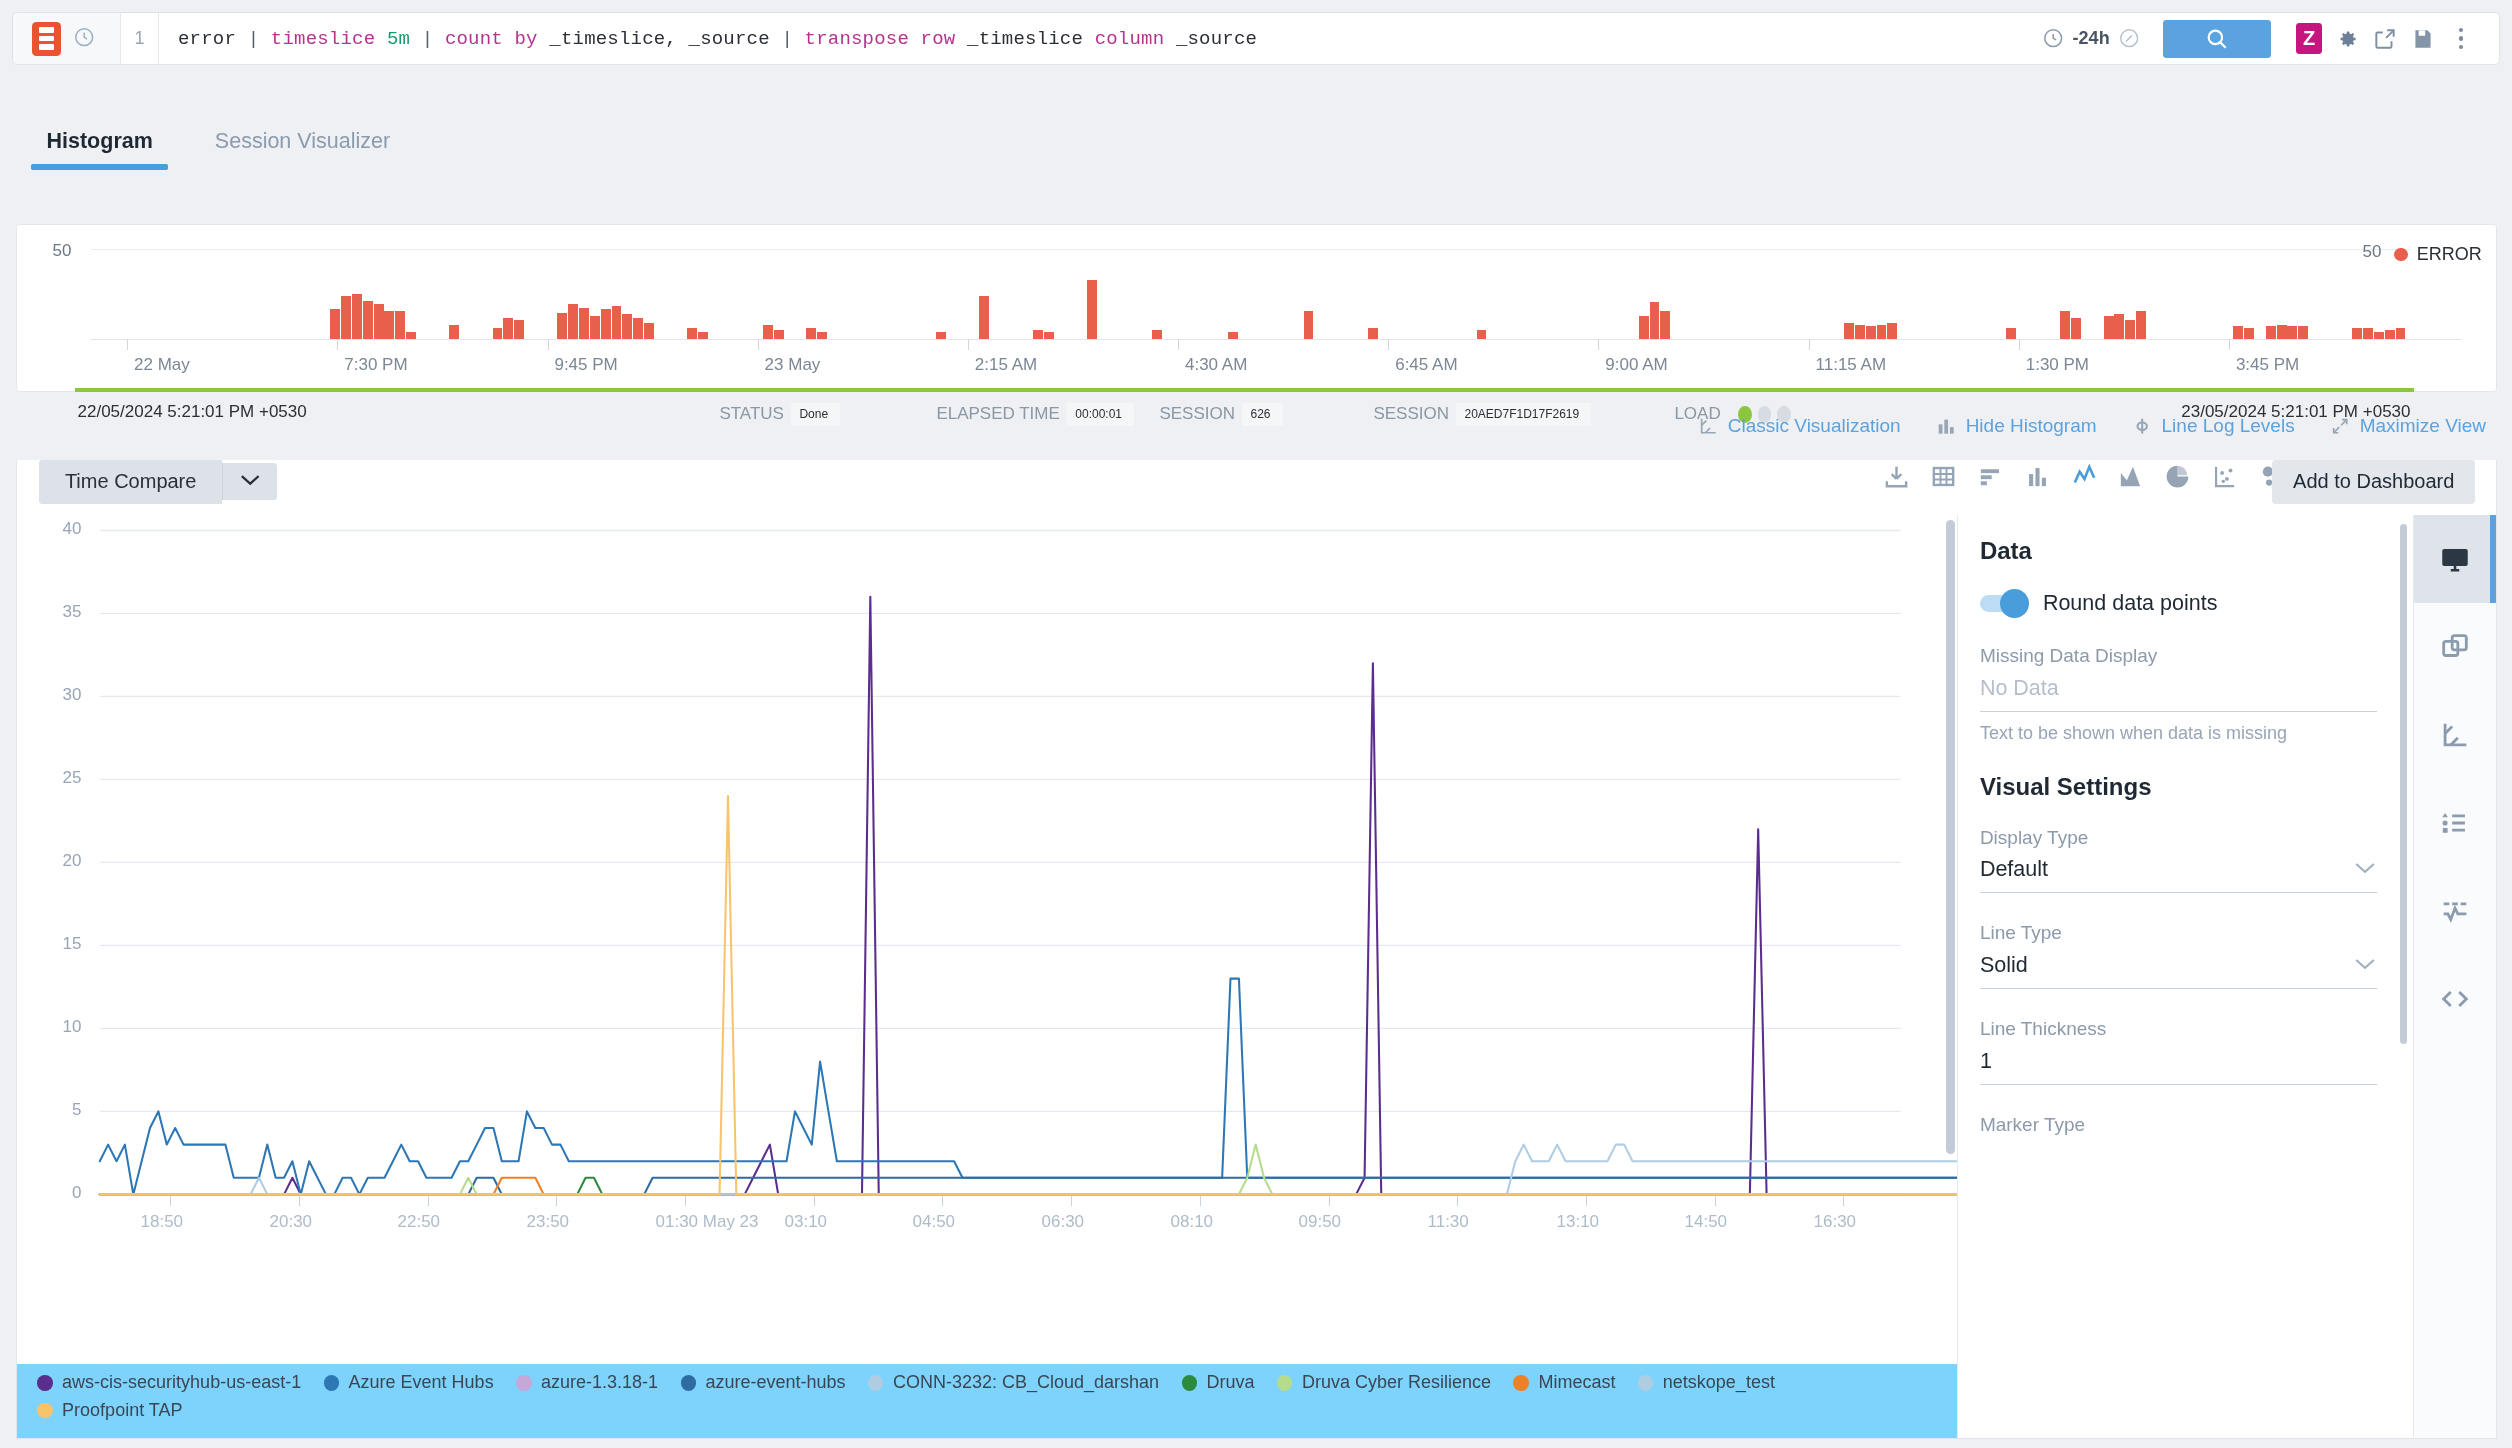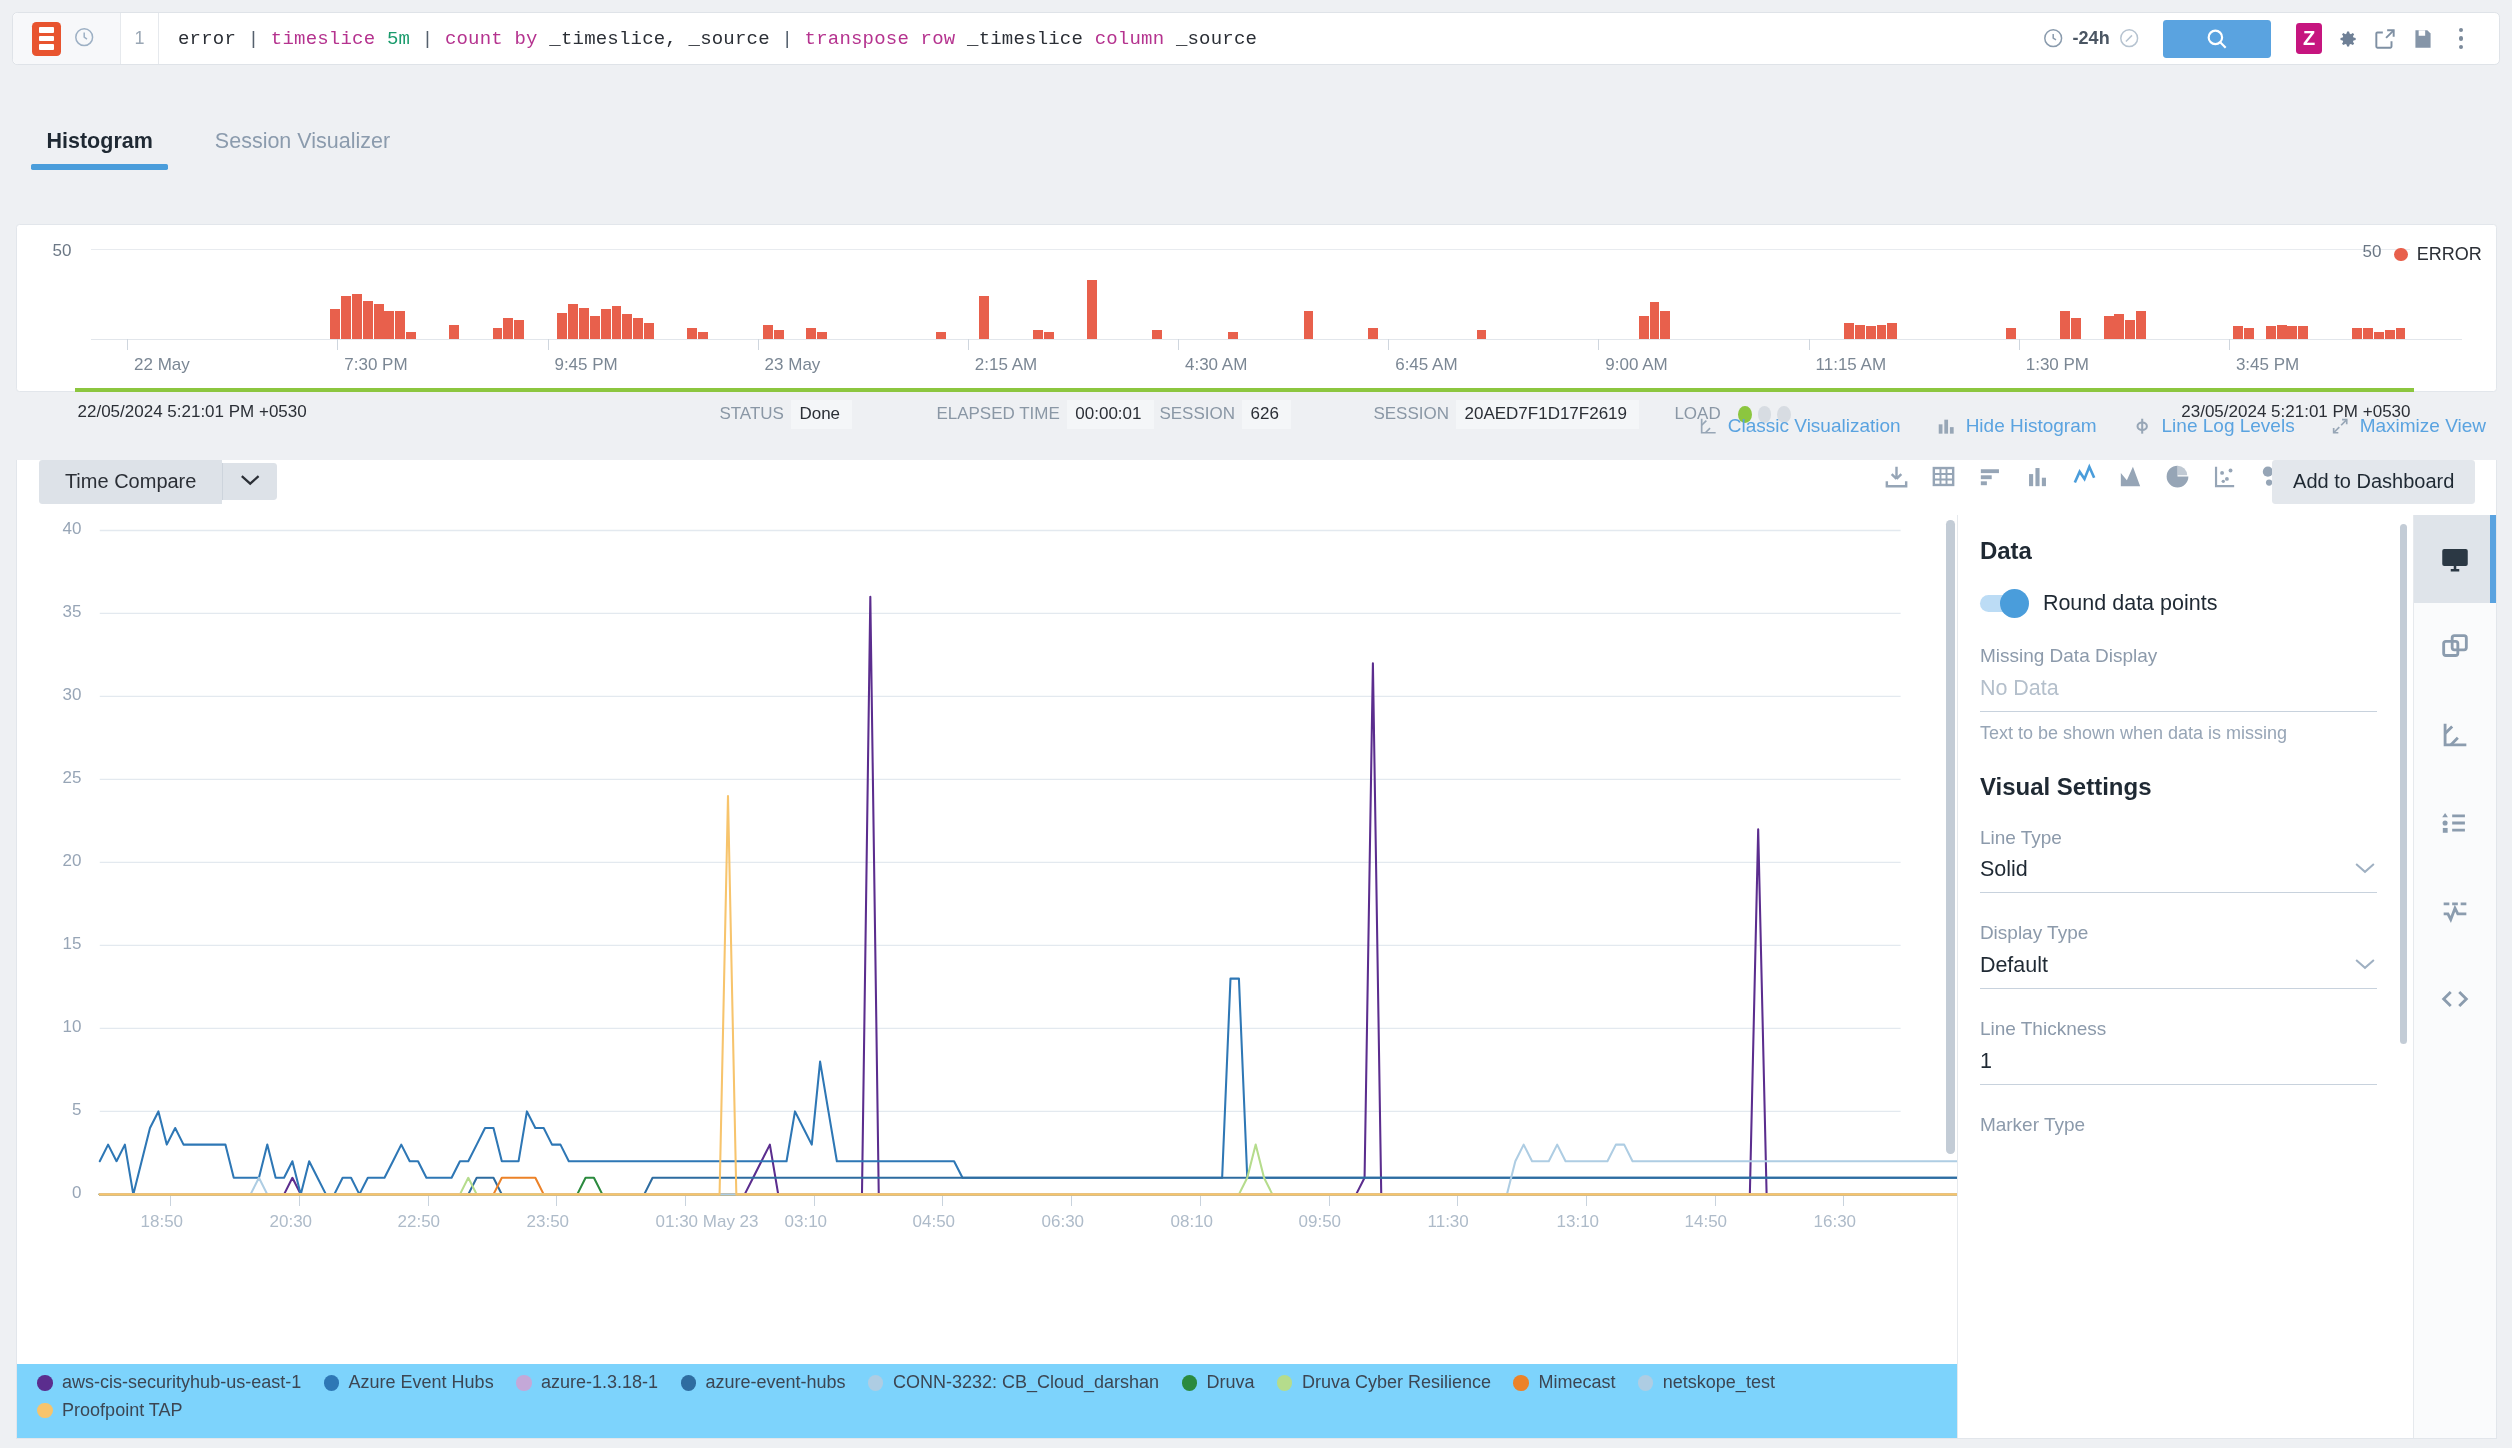--- a/index.html
+++ b/index.html
@@ -68,21 +68,21 @@
   .err-50 { position: absolute; right: 114px; top: 17px; font-size: 17px; color: #6b7785; }
 
   
   .statusbar { position: absolute; top: 360px; left: 15.5px; right: 15.5px; height: 43px;
     display: flex; align-items: center; font-size: 17px; margin-top: 28px; }
   .green-rule { position: absolute; top: 0px; left: 59px; right: 83px; height: 4.3px; background: #8cc63f; }
   .sb-time { position: absolute; left: 62px; top: 13.8px; color: #2b2f36; font-size: 17px; }
   .sb-time-right { position: absolute; right: 86px; top: 13.8px; color: #2b2f36; font-size: 17px; }
   .sb-group { position: absolute; top: 12px; display: flex; align-items: center; gap: 0; }
   .sb-k { color: #8a97a5; padding: 4.3px 6.9px; font-size: 17px; }
-  .sb-v { color: #2b2f36; background: #f4f6f8; padding: 4.3px 12px 4.3px 8.6px; font-size: 17px; }
+  .sb-v { color: #2b2f36; background: #f4f6f8; padding: 4.3px 12px 4.3px 8.6px; font-size: 12px; }
   .load-dots { display: flex; gap: 6px; margin-left: 10.3px; }
   .load-dots i { width: 13.8px; height: 17px; border-radius: 50%; background: #d7dce2; display: block; }
   .load-dots i.on { background: #8cc63f; }
 
   
   .restabs { position: absolute; top: 411px; left: 15.5px; display: flex; align-items: flex-end; }
   .restab { padding: 12px 29px; font-size: 20.6px; color: #2b2f36; cursor: pointer;
     background: #dfe3e9; border: 0.9px solid #d3d8df; border-bottom: none; border-radius: 4.3px 4.3px 0 0; margin-right: 2.6px; }
   .restab.active { background: #fff; font-weight: bold; border-color: #d9dee4; }
   .reslinks { position: absolute; top: 415px; right: 26px; display: flex; align-items: center; gap: 34px; }
@@ -758,40 +758,40 @@
       <div class="s-block">
         <div class="s-lbl">Missing Data Display</div>
         <div class="s-field">
           <span class="s-val ph">No Data</span>
         </div>
         <div class="s-help">Text to be shown when data is missing</div>
       </div>
 
       <div class="s-h2">Visual Settings</div>
       <div class="s-block">
+        <div class="s-lbl">Display Type</div>
+        <div class="s-field">
+          <span class="s-val">Default</span>
+          <span class="s-chev">
+            <svg width="24" height="13.8" viewBox="0 0 24 14" fill="none" stroke="currentColor" stroke-width="2">
+                <path d="M3 3l9 8 9-8"></path>
+              </svg></span>
+        </div>
+      </div>
+      <div class="s-block">
         <div class="s-lbl">Line Type</div>
         <div class="s-field">
           <span class="s-val">Solid</span>
           <span class="s-chev">
             <svg width="24" height="13.8" viewBox="0 0 24 14" fill="none" stroke="currentColor" stroke-width="2">
                 <path d="M3 3l9 8 9-8"></path>
               </svg></span>
         </div>
       </div>
       <div class="s-block">
-        <div class="s-lbl">Display Type</div>
-        <div class="s-field">
-          <span class="s-val">Default</span>
-          <span class="s-chev">
-            <svg width="24" height="13.8" viewBox="0 0 24 14" fill="none" stroke="currentColor" stroke-width="2">
-                <path d="M3 3l9 8 9-8"></path>
-              </svg></span>
-        </div>
-      </div>
-      <div class="s-block">
         <div class="s-lbl">Line Thickness</div>
         <div class="s-field">
           <span class="s-val">1</span>
         </div>
       </div>
       <div class="s-lbl">Marker Type</div>
       <div class="s-scroll">
           <i></i>
         </div>
     </div>

